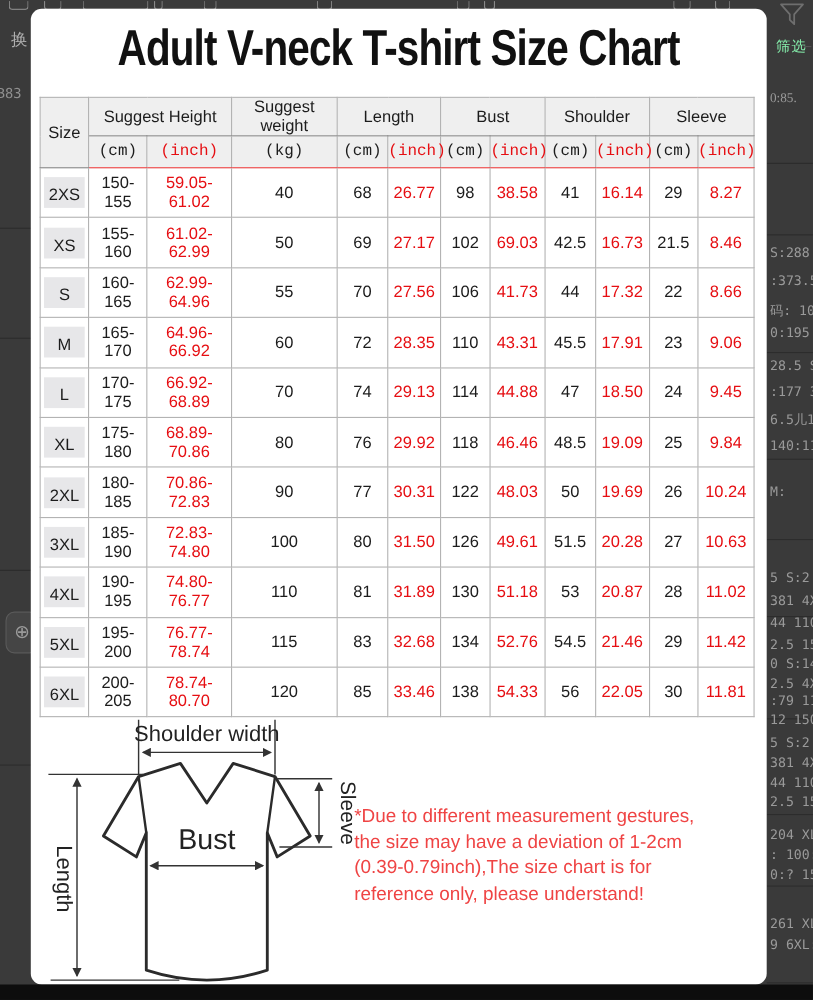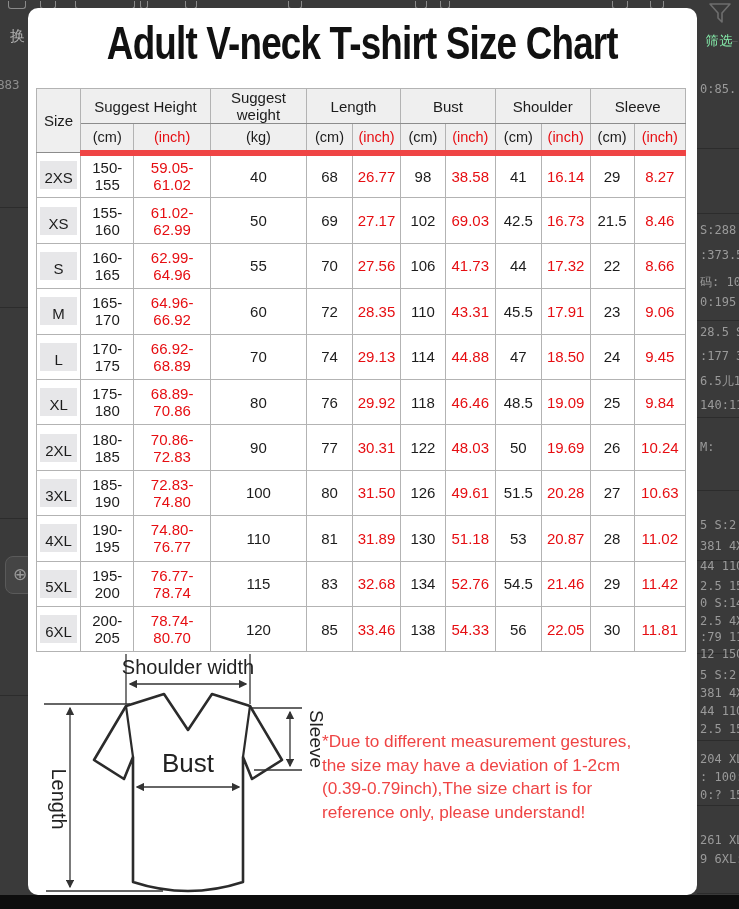--- a/index.html
+++ b/index.html
@@ -30,21 +30,21 @@
   #title span{display:inline-block;font-size:46px;font-weight:700;letter-spacing:-1px;transform:scaleX(.8);white-space:nowrap;}
 
   
   #size-table{left:8px;top:80px;width:650px;border-collapse:collapse;table-layout:fixed;
               font-size:15px;color:#1c1c1c;}
   #size-table th,#size-table td{border:1px solid #b3b3b3;text-align:center;padding:0;font-weight:normal;}
   #size-table thead th{background:#efefef;}
   #size-table thead tr.grp{height:28px;font-weight:700;font-size:15px;}
   #size-table thead tr.unt{height:29px;font-size:14.5px;}
   #size-table thead tr.grp th{border-bottom:1px solid #8c8c8c;}
-  #size-table thead tr.unt th{border-bottom:6px solid #ef4444;}
+  #size-table thead tr.unt th{border-bottom:1px solid #ef4444;font-family:Liberation Mono, monospace;}
   #size-table tbody tr{height:45.4px;}
   #size-table .red{color:var(--red,#e60e12);}
   #size-table td.c-size{padding:0;}
   #size-table td.c-size .chip{margin:5px 3px;height:28px;line-height:34px;background:#e7e7e9;}
 
   
   #diagram{left:10px;top:646px;}
   #diagram text{fill:#222;font-family:"Liberation Sans",sans-serif;}
   #note{left:294px;top:722px;width:392px;font-size:17.2px;line-height:1.38;color:#ef4444;}
 </style>
@@ -83,21 +83,21 @@
 <div class="abs h-div-r" style="top:213px;"></div>
 <div class="abs h-div-r" style="top:320px;"></div>
 <div class="abs h-div-r" style="top:417px;"></div>
 <div class="abs h-div-r" style="top:490px;"></div>
 <div class="abs h-div-r" style="top:560px;"></div>
 <div class="abs h-div-r" style="top:653px;"></div>
 <div class="abs h-div-r" style="top:740px;"></div>
 <div class="abs h-div-r" style="top:805px;"></div>
 <div class="abs h-div-r" style="top:893px;"></div>
 <div id="frag-layer">
-    <div class="frag" style="top: 82px;">0:85.</div>
+    <div class="frag" style="top: 82px; font-family: Liberation Serif, serif;">0:85.</div>
     <div class="frag" style="top: 223px;">S:288</div>
     <div class="frag" style="top: 248px;">:373.5</div>
     <div class="frag" style="top: 274px;">码: 100</div>
     <div class="frag" style="top: 295px;">0:195</div>
     <div class="frag" style="top: 325px;">28.5 S</div>
     <div class="frag" style="top: 349px;">:177 3</div>
     <div class="frag" style="top: 373px;">6.5儿1</div>
     <div class="frag" style="top: 398px;">140:11</div>
     <div class="frag" style="top: 440px;">M:</div>
     <div class="frag" style="top: 518px;">5 S:2</div>

